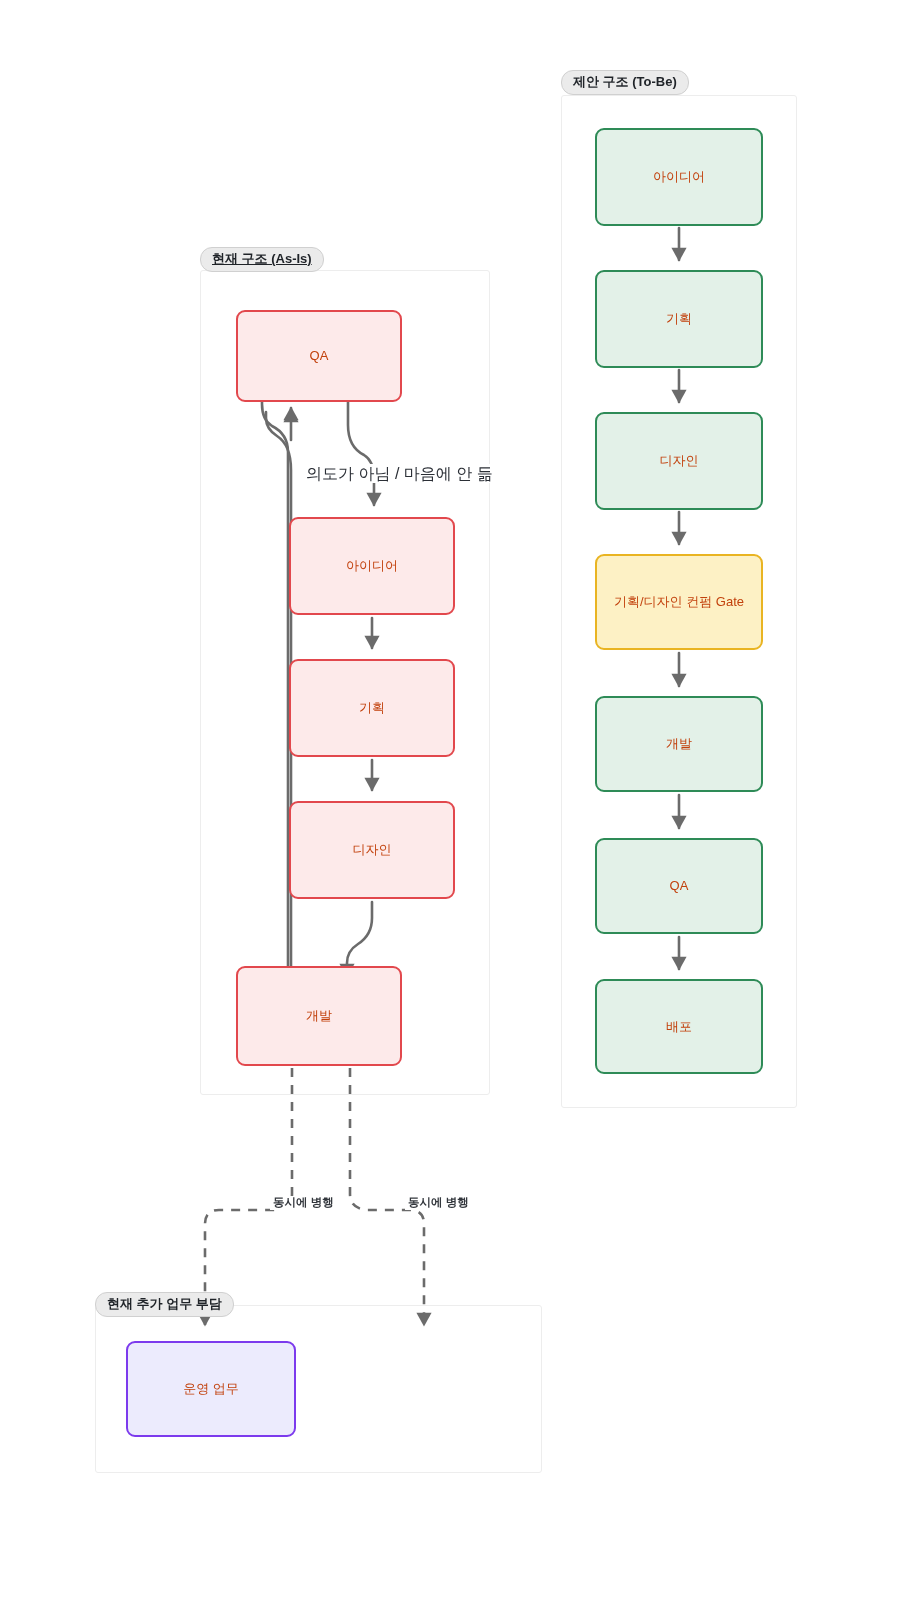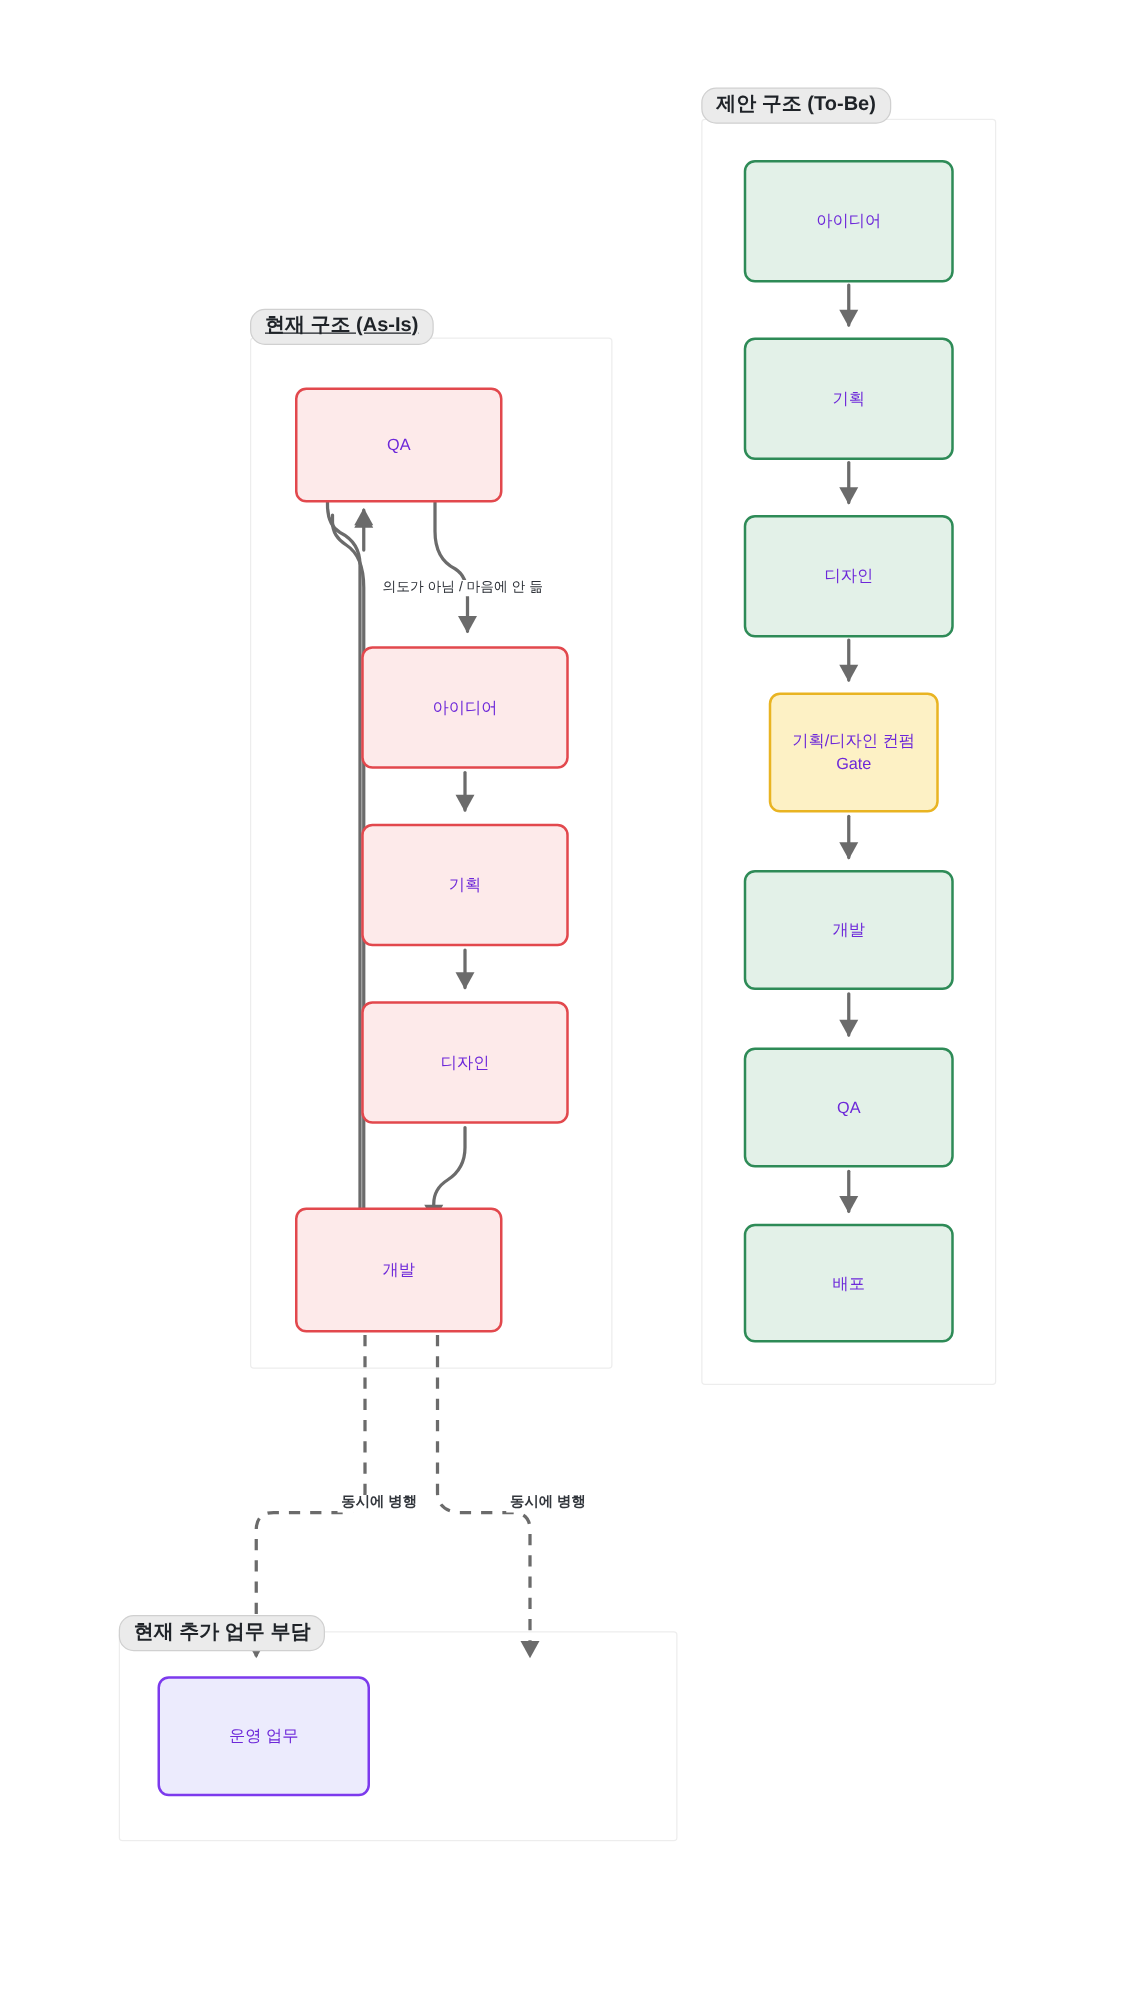--- a/index.html
+++ b/index.html
@@ -41,40 +41,40 @@
     box-sizing: border-box;
   }
 
   
   .panel-title {
     position: absolute;
     background: #ebebeb;
     border: 1px solid #d0d0d0;
     border-radius: 12px;
     padding: 4px 11px 5px 11px;
-    font-size: 16px;
+    font-size: 13px;
     font-weight: bold;
     color: #1f2328;
     white-space: nowrap;
     line-height: 1.1;
     box-sizing: border-box;
   }
 
   
   .node {
     position: absolute;
     box-sizing: border-box;
     border-radius: 9px;
     display: flex;
     align-items: center;
     justify-content: center;
     text-align: center;
     font-size: 13px;
     line-height: 1.35;
-    color: #6d28d9;
+    color: #c2410c;
     padding: 4px 8px;
   }
   .node-red {
     background: #fdeaea;
     border: 2.6px solid #e2484d;
   }
   .node-green {
     background: #e3f1e8;
     border: 2.6px solid #2e8b57;
   }
@@ -83,21 +83,21 @@
     border: 2.6px solid #e9b422;
   }
   .node-purple {
     background: #ecebfd;
     border: 2.6px solid #7c3aed;
   }
 
   
   .edge-label {
     position: absolute;
-    font-size: 11px;
+    font-size: 16px;
     color: #2b2f36;
     white-space: nowrap;
     background: #ffffff;
     padding: 0 3px;
     line-height: 1.2;
   }
   .edge-label.small {
     font-size: 11.5px;
     font-weight: bold;
     color: #33373d;
@@ -190,21 +190,21 @@
   </div>
 
   <div class="node node-green" style="left:595px; top:270px; width:168px; height:98px;">
     <span>기획</span>
   </div>
 
   <div class="node node-green" style="left:595px; top:412px; width:168px; height:98px;">
     <span>디자인</span>
   </div>
 
-  <div class="node node-yellow" style="left:595px; top:554px; width:136px; height:96px;margin-left:20px;">
+  <div class="node node-yellow" style="left:595px; top:554px; width:168px; height:96px;">
     <span>기획/디자인 컨펌 Gate</span>
   </div>
 
   <div class="node node-green" style="left:595px; top:696px; width:168px; height:96px;">
     <span>개발</span>
   </div>
 
   <div class="node node-green" style="left:595px; top:838px; width:168px; height:96px;">
     <span>QA</span>
   </div>

